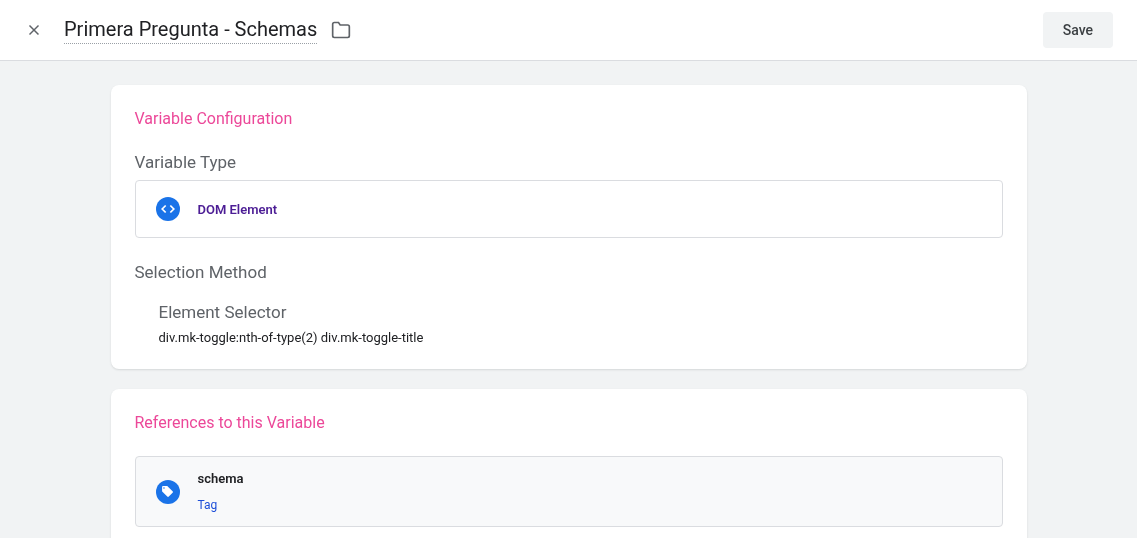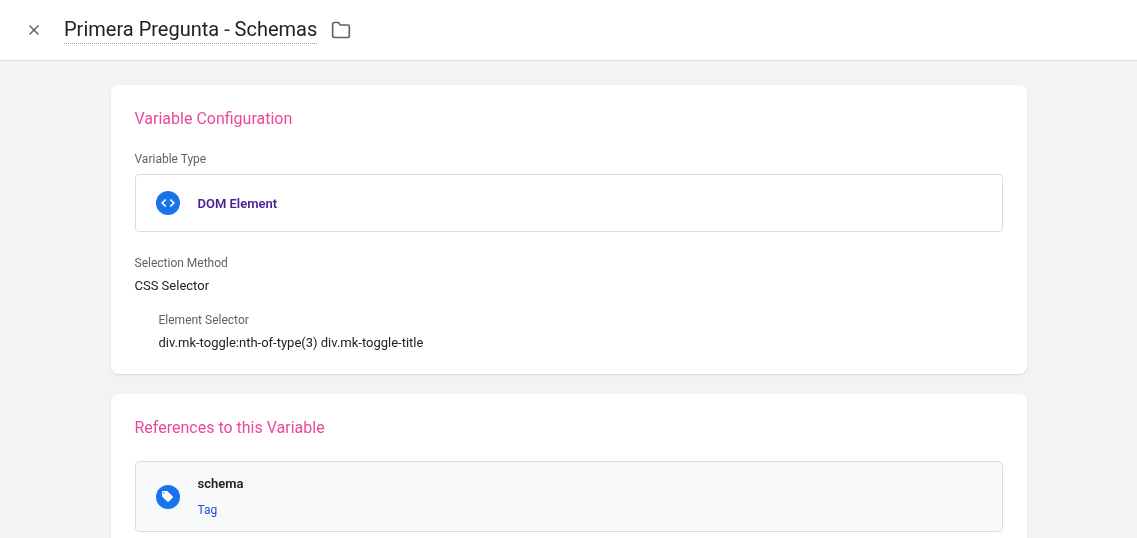--- a/index.html
+++ b/index.html
@@ -90,21 +90,21 @@
     }
     
     .card-title {
       font-size: 16px;
       color: #ec4899;
       margin-bottom: 24px;
       font-weight: 400;
     }
     
     .field-label {
-      font-size: 12px;
+      font-size: 17px;
       color: #5f6368;
       margin-bottom: 8px;
     }
     
     .type-box {
       border: 1px solid #dadce0;
       border-radius: 4px;
       padding: 16px 20px;
       display: flex;
       align-items: center;
@@ -198,46 +198,46 @@
     </div>
     <div class="title-container">
       <span class="title-text">Primera Pregunta - Schemas</span>
       <span class="folder-icon">
         <svg width="20" height="20" viewBox="0 0 24 24" fill="none" stroke="currentColor" stroke-width="2">
           <path d="M22 19a2 2 0 0 1-2 2H4a2 2 0 0 1-2-2V5a2 2 0 0 1 2-2h5l2 3h9a2 2 0 0 1 2 2z"></path>
         </svg>
       </span>
     </div>
   </div>
+  <button class="save-btn">Save</button>
 </div>
 
 <div class="content">
 
   <div class="card">
     <h2 class="card-title">Variable Configuration</h2>
 
     <div class="field-label">Variable Type</div>
     <div class="type-box">
       <div class="type-icon">
         <svg width="14" height="14" viewBox="0 0 24 24" fill="none" stroke="currentColor" stroke-width="3">
           <polyline points="16 18 22 12 16 6"></polyline>
           <polyline points="8 6 2 12 8 18"></polyline>
         </svg>
       </div>
       <span class="type-name">DOM Element</span>
     </div>
 
     <div class="field-group">
       <div class="field-label">Selection Method</div>
-      <div class="field-value">CSS Selector</div>
     </div>
 
     <div class="field-group">
       <div class="field-label">Element Selector</div>
-      <div class="field-value">div.mk-toggle:nth-of-type(3) div.mk-toggle-title</div>
+      <div class="field-value">div.mk-toggle:nth-of-type(2) div.mk-toggle-title</div>
     </div>
   </div>
 
   <div class="card">
     <h2 class="card-title">References to this Variable</h2>
 
     <div class="ref-box">
       <div class="ref-icon">
         <svg width="13" height="13" viewBox="0 0 24 24" fill="currentColor">
           <path d="M21.41 11.58l-9-9C12.05 2.22 11.55 2 11 2H4c-1.1 0-2 .9-2 2v7c0 .55.22 1.05.59 1.42l9 9c.36.36.86.58 1.41.58.55 0 1.05-.22 1.41-.59l7-7c.37-.36.59-.86.59-1.41 0-.55-.23-1.06-.59-1.42zM5.5 7C4.67 7 4 6.33 4 5.5S4.67 4 5.5 4 7 4.67 7 5.5 6.33 7 5.5 7z"></path>

